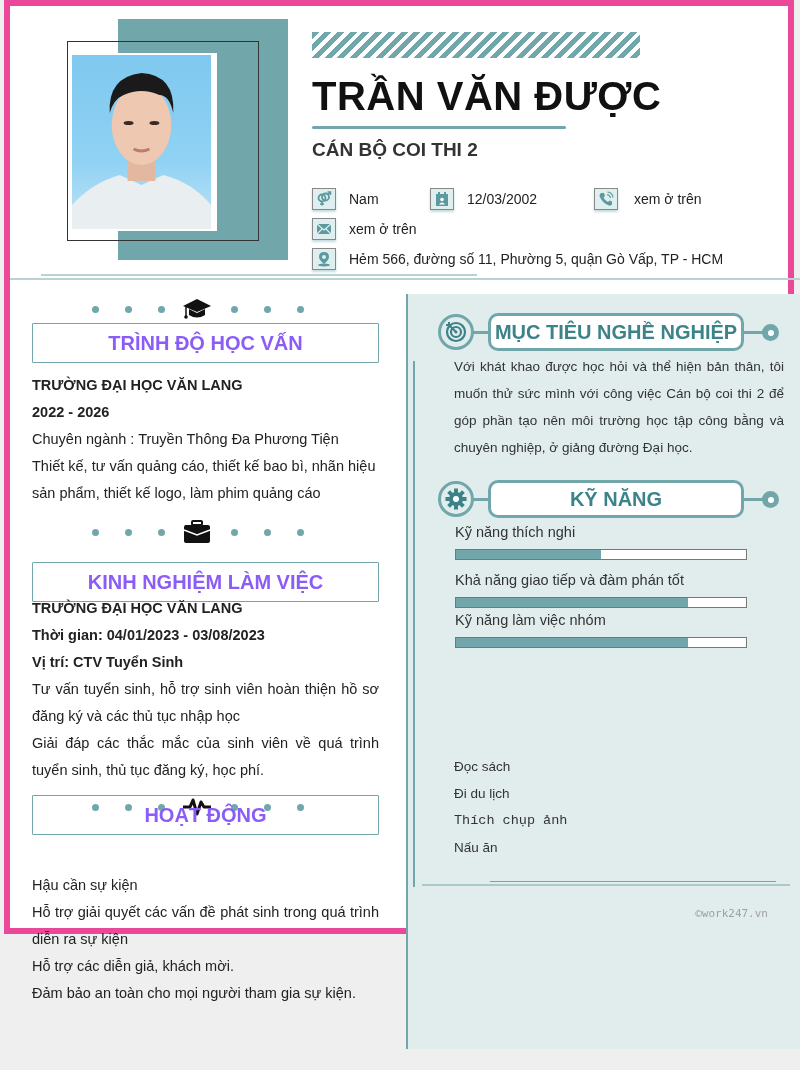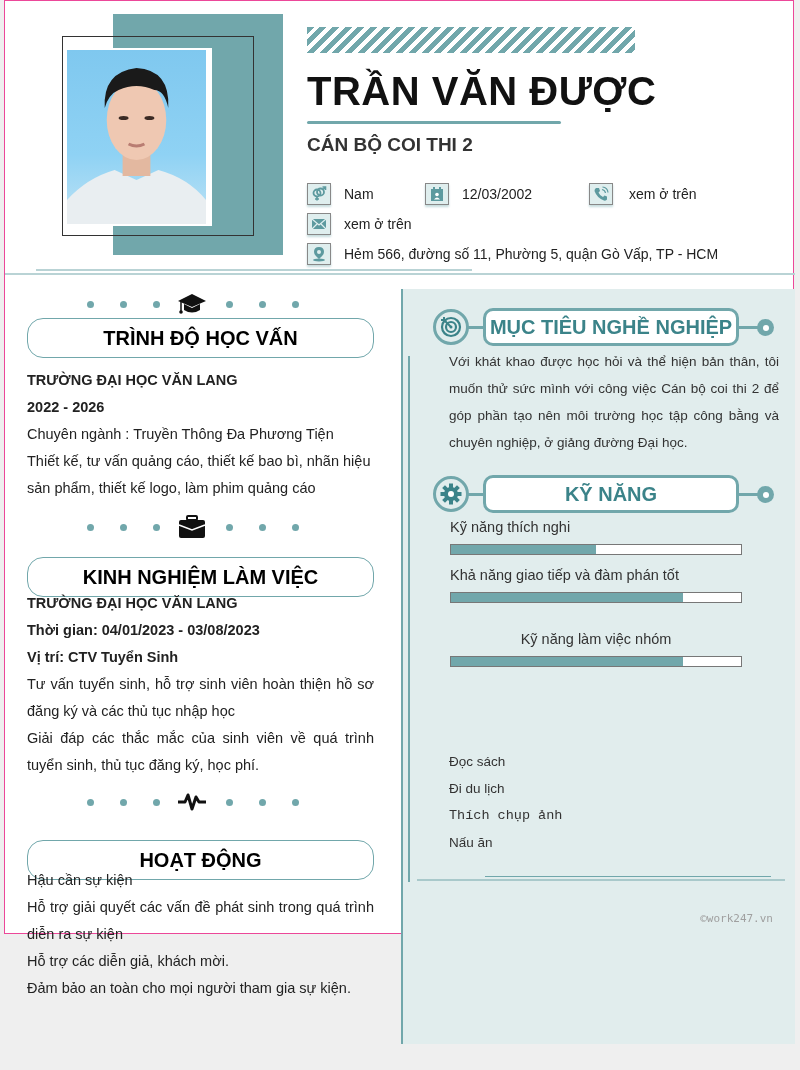--- a/index.html
+++ b/index.html
@@ -1,18 +1,18 @@
 <!DOCTYPE html>
 <html><head>
 <meta charset="utf-8">
 <style>
   * { box-sizing: border-box; margin: 0; padding: 0; }
   html, body { width: 800px; height: 1070px; background: #efefef; overflow: hidden; }
   body { font-family: "Liberation Sans", "DejaVu Sans", sans-serif; color: #222; position: relative; }
-  .page { position: absolute; left: 4px; top: 0; width: 790px; height: 934px; background: #fff; border: 1px solid #ec4899; }
+  .page { position: absolute; left: 4px; top: 0; width: 790px; height: 934px; background: #fff; border: 6px solid #ec4899; }
 
   
   .photo-bg { position: absolute; left: 108px; top: 13px; width: 170px; height: 241px; background: #71a7ab; }
   .photo-frame { position: absolute; left: 57px; top: 35px; width: 192px; height: 200px; border: 1px solid #333; border-top-color:#333; }
   .photo { position: absolute; left: 60px; top: 47px; width: 147px; height: 178px; background: #fff; padding: 2px 6px 2px 2px; }
   .photo-inner { width: 100%; height: 100%; background: linear-gradient(180deg, #7fc8ef 0%, #8fd2f4 60%, #bfe3f5 100%); position: relative; overflow: hidden; }
   .stripes { position: absolute; left: 302px; top: 26px; width: 328px; height: 26px;
     background: repeating-linear-gradient(135deg, #71a7ab 0 5px, #fff 5px 9px); }
   .name { position: absolute; left: 302px; top: 68px; font-size: 40px; font-weight: bold; color: #111; letter-spacing: 0.5px; font-family: "Liberation Sans", sans-serif; }
   .name-underline { position: absolute; left: 302px; top: 120px; width: 254px; height: 3px; background: #71a7ab; border-radius: 2px; }
@@ -21,21 +21,21 @@
   .info-icon { width: 24px; height: 22px; border: 1px solid #888; background: #dfeeee; display: flex; align-items: center; justify-content: center; margin-right: 13px; box-shadow: 0 2px 2px rgba(113,167,171,0.4); }
   .info-icon svg { width: 16px; height: 16px; }
   .header-line1 { position: absolute; left: 0; top: 272px; width: 790px; height: 2px; background: #b9d3d5; }
   .header-line2 { position: absolute; left: 31px; top: 268px; width: 436px; height: 2px; background: #b9d3d5; }
 
   
   .left { position: absolute; left: 0; top: 283px; width: 395px; }
   .dots-row { position: absolute; left: 82px; display: flex; align-items: center; }
   .dot { width: 7px; height: 7px; background: #71a7ab; border-radius: 50%; margin-right: 26px; }
   .dots-icon { width: 32px; height: 24px; margin: 0 18px 0 -10px; display: flex; align-items: center; justify-content: center; }
-  .section-box { position: absolute; left: 22px; width: 347px; height: 40px; border: 1px solid #71a7ab; border-radius: 16px; display: flex; align-items: center; justify-content: center; font-size: 20px; font-weight: bold; color: #000000; }
+  .section-box { position: absolute; left: 22px; width: 347px; height: 40px; border: 1px solid #71a7ab; border-radius: 1px; display: flex; align-items: center; justify-content: center; font-size: 20px; font-weight: bold; color: #8b5cf6; }
   .ltext { position: absolute; left: 22px; width: 347px; font-size: 14.5px; line-height: 27px; color: #222; }
   .ltext .b { font-weight: bold; }
   .ltext .j { text-align: justify; }
 
   
   .right { position: absolute; left: 396px; top: 288px; width: 394px; height: 755px; background: #e1eded; border-left: 2px solid #71a7ab; }
   .r-vline { position: absolute; left: 5px; top: 67px; width: 2px; height: 526px; background: #71a7ab; }
   .r-head { position: absolute; left: 30px; width: 346px; height: 38px; }
   .r-circle { position: absolute; left: 0; top: 1px; width: 36px; height: 36px; border-radius: 50%; border: 3px solid #71a7ab; background: #e1eded; display: flex; align-items: center; justify-content: center; }
   .r-conn-l { position: absolute; left: 34px; top: 18px; width: 18px; height: 3px; background: #71a7ab; }
@@ -190,21 +190,21 @@
         <span class="dot"></span>
       <span class="dots-icon">
         <svg viewBox="0 0 32 24" width="32" height="24">
             <path d="M2 12 L9 12 L12 5 L16 19 L20 7 L23 12 L30 12" stroke="#111" stroke-width="3" fill="none" stroke-linejoin="round"></path>
           </svg>
       </span>
       <span class="dot"></span>
         <span class="dot"></span>
         <span class="dot"></span>
     </div>
-    <div class="section-box" style="top:556px;">HOẠT ĐỘNG</div>
+    <div class="section-box" style="top:506px;">HOẠT ĐỘNG</div>
     <div class="ltext" style="top:583px;">
       <div>Hậu cần sự kiện</div>
       <div class="j">Hỗ trợ giải quyết các vấn đề phát sinh trong quá trình diễn ra sự kiện</div>
       <div>Hỗ trợ các diễn giả, khách mời.</div>
       <div>Đảm bảo an toàn cho mọi người tham gia sự kiện.</div>
     </div>
   </div>
 
   <div class="right">
     <div class="r-vline"></div>
@@ -252,21 +252,21 @@
       <div class="skill-bar">
           <div class="skill-fill" style="width:50%;"></div>
         </div>
     </div>
     <div class="skill" style="top:278px;">
       <div class="skill-label">Khả năng giao tiếp và đàm phán tốt</div>
       <div class="skill-bar">
           <div class="skill-fill" style="width:80%;"></div>
         </div>
     </div>
-    <div class="skill" style="top:342px;text-align:center;">
+    <div class="skill" style="top:318px;">
       <div class="skill-label">Kỹ năng làm việc nhóm</div>
       <div class="skill-bar">
           <div class="skill-fill" style="width:80%;"></div>
         </div>
     </div>
 
     <div class="hobby" style="top:465px;">Đọc sách</div>
     <div class="hobby" style="top:492px;">Đi du lịch</div>
     <div class="hobby" style="top:519px;font-family:Liberation Mono, monospace;">Thích chụp ảnh</div>
     <div class="hobby" style="top:546px;">Nấu ăn</div>

